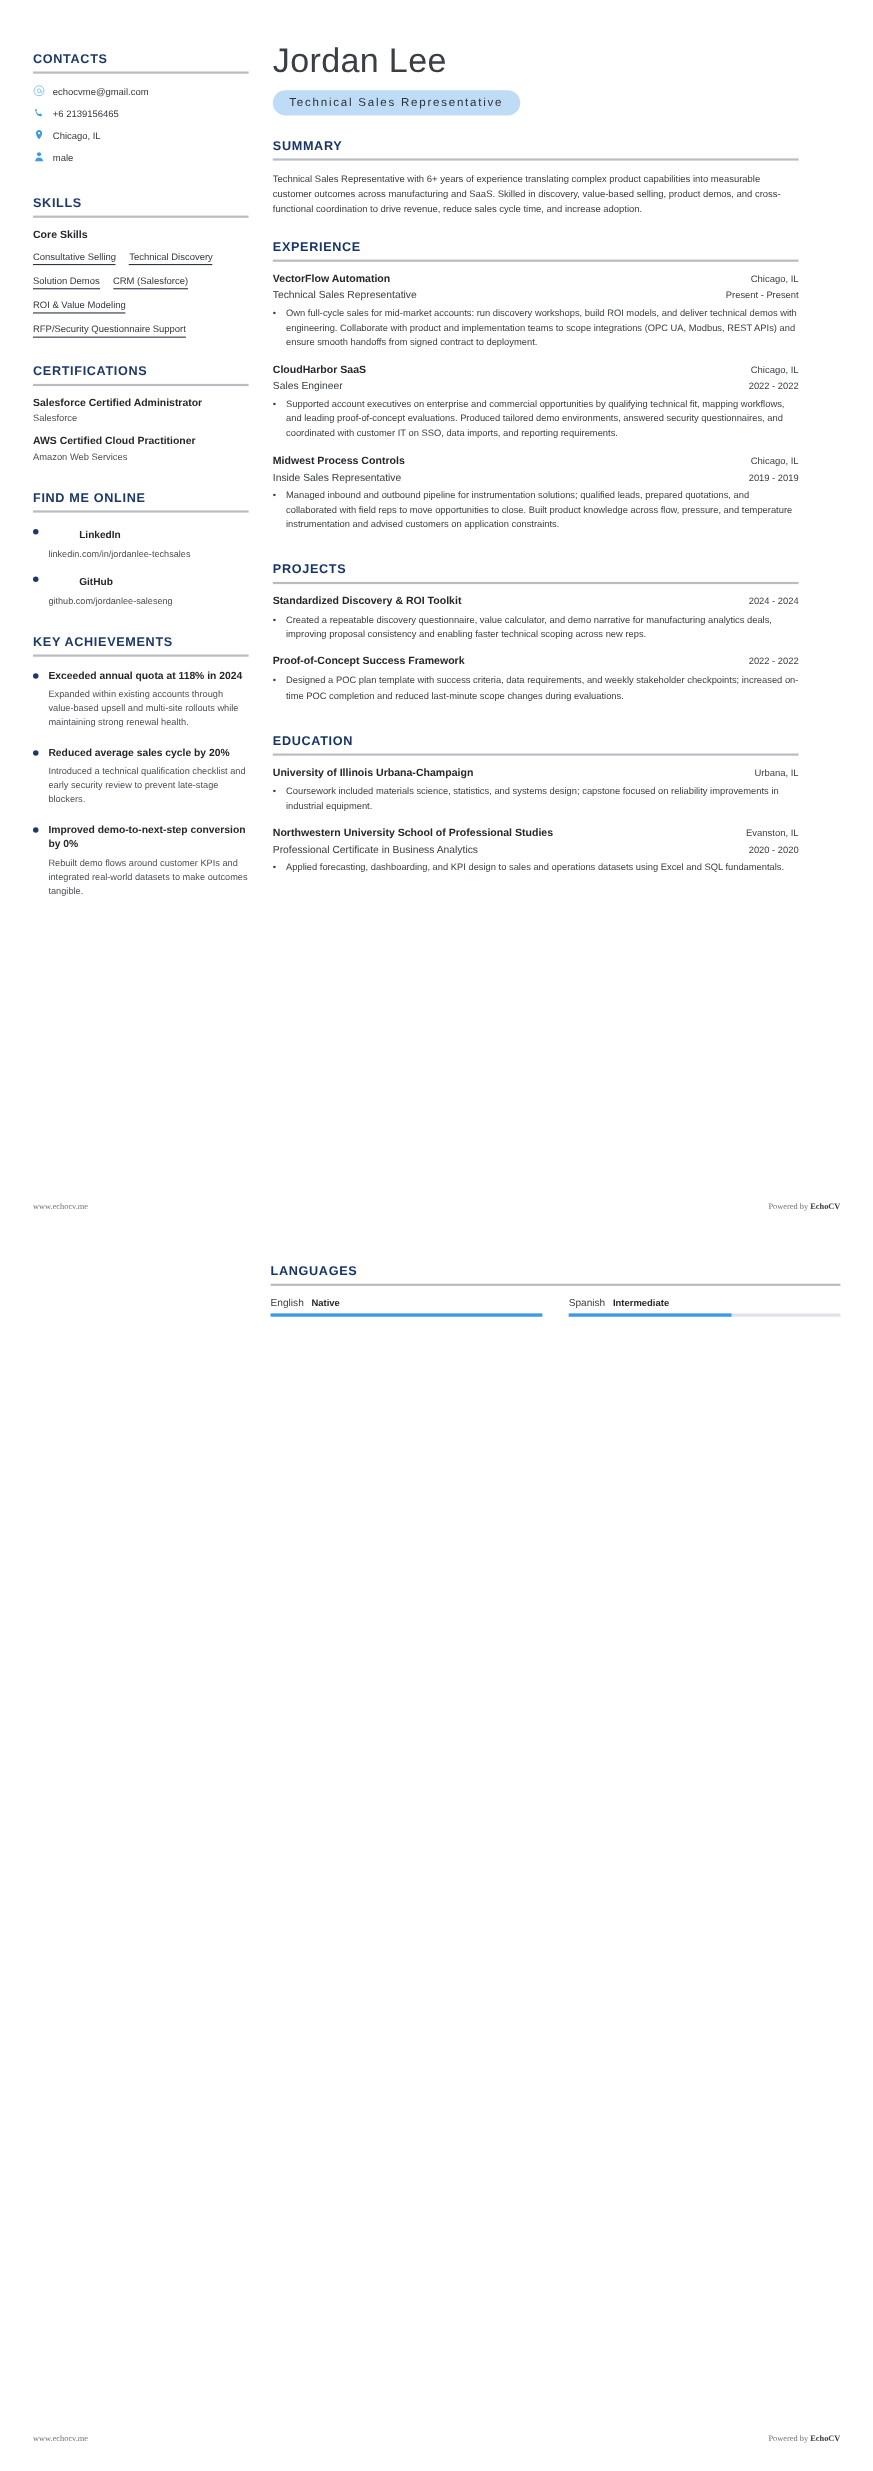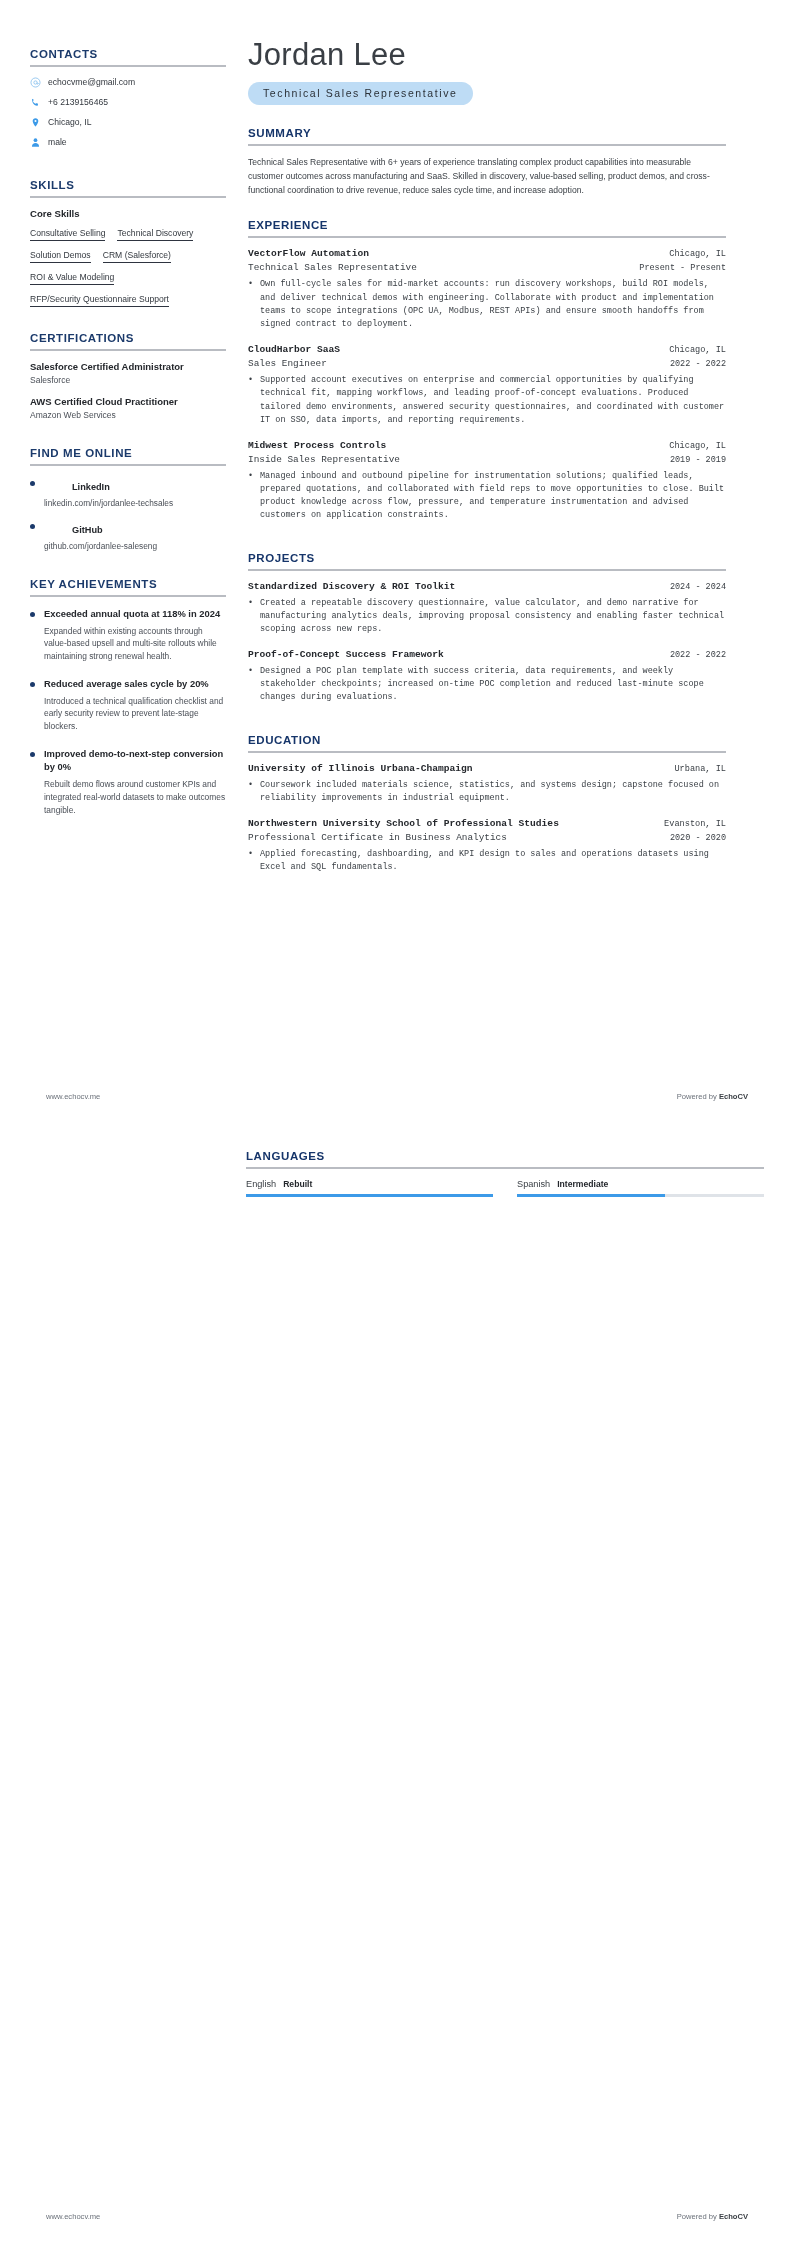--- a/index.html
+++ b/index.html
@@ -39,21 +39,21 @@
   .rule {
     height: 2px;
     background: #b9bcc2;
     margin-top: 5px;
     margin-bottom: 10px;
   }
 
   
   .contact-row {
     display: flex;
-    align-items: flex-start;
+    align-items: center;
     gap: 7px;
     margin-bottom: 9px;
     font-size: 8.6px;
     color: #33383f;
   }
   .cicon {
     width: 11px; height: 11px;
     flex: 0 0 11px;
     display: flex; align-items: center; justify-content: center;
     color: #3c9ae8;
@@ -129,21 +129,21 @@
     font-weight: normal;
     padding: 5px 15px 6px 15px;
     border-radius: 12px;
     margin-bottom: 22px;
   }
   .body-text {
     font-size: 8.6px;
     line-height: 1.62;
     color: #3b4046;
   }
-  .entry { margin-bottom: 13px; font-family: Liberation Mono, monospace; }
+  .entry { margin-bottom: 13px; }
   .entry-head {
     display: flex; justify-content: space-between; align-items: baseline; gap: 10px;
   }
   .entry-org { font-size: 9.6px; font-weight: bold; color: #24272c; }
   .entry-loc { font-size: 8.6px; color: #3b4046; white-space: nowrap; }
   .entry-role { font-size: 9.4px; color: #3b4046; margin-top: 3px; }
   .entry-sub {
     display: flex; justify-content: space-between; align-items: baseline; gap: 10px;
   }
   .entry-date { font-size: 8.5px; color: #3b4046; white-space: nowrap; }
@@ -162,21 +162,22 @@
   .lang-line { display: flex; align-items: baseline; gap: 7px; margin-bottom: 5px; }
   .lang-name { font-size: 9.2px; color: #3b4046; }
   .lang-level { font-size: 8.6px; font-weight: bold; color: #24272c; }
   .lang-bar { height: 3px; background: #dfe3e8; position: relative; }
   .lang-bar i { position: absolute; left: 0; top: 0; bottom: 0; background: #3c9ae8; }
 
   
   .footer {
     display: flex; justify-content: space-between; align-items: flex-start;
     font-size: 7.6px; color: #6b717a;
-    padding: 0 46px;
+    padding: 0 30px;
+    font-family: Liberation Serif, serif;
   }
   .footer .brand b { color: #3b4046; }
   .page-footer-1 { position: absolute; left: 0; right: 0; top: 1092px; }
   .page-footer-2 { position: absolute; left: 0; right: 0; top: 2212px; }
   .lang-section { position: absolute; left: 30px; right: 30px; top: 1150px; }
   .lang-section .lblock { margin-left: 216px; }
 </style>
 </head>
 <body>
 
@@ -467,21 +468,21 @@
   </div>
 
   <div class="lang-section">
     <div class="lblock">
       <div class="sec-title navy">LANGUAGES</div>
       <div class="rule"></div>
       <div class="lang-wrap">
         <div class="lang">
           <div class="lang-line">
             <span class="lang-name">English</span>
-            <span class="lang-level">Rebuilt</span>
+            <span class="lang-level">Native</span>
           </div>
           <div class="lang-bar">
               <i style="width:100%"></i>
             </div>
         </div>
         <div class="lang">
           <div class="lang-line">
             <span class="lang-name">Spanish</span>
             <span class="lang-level">Intermediate</span>
           </div>

